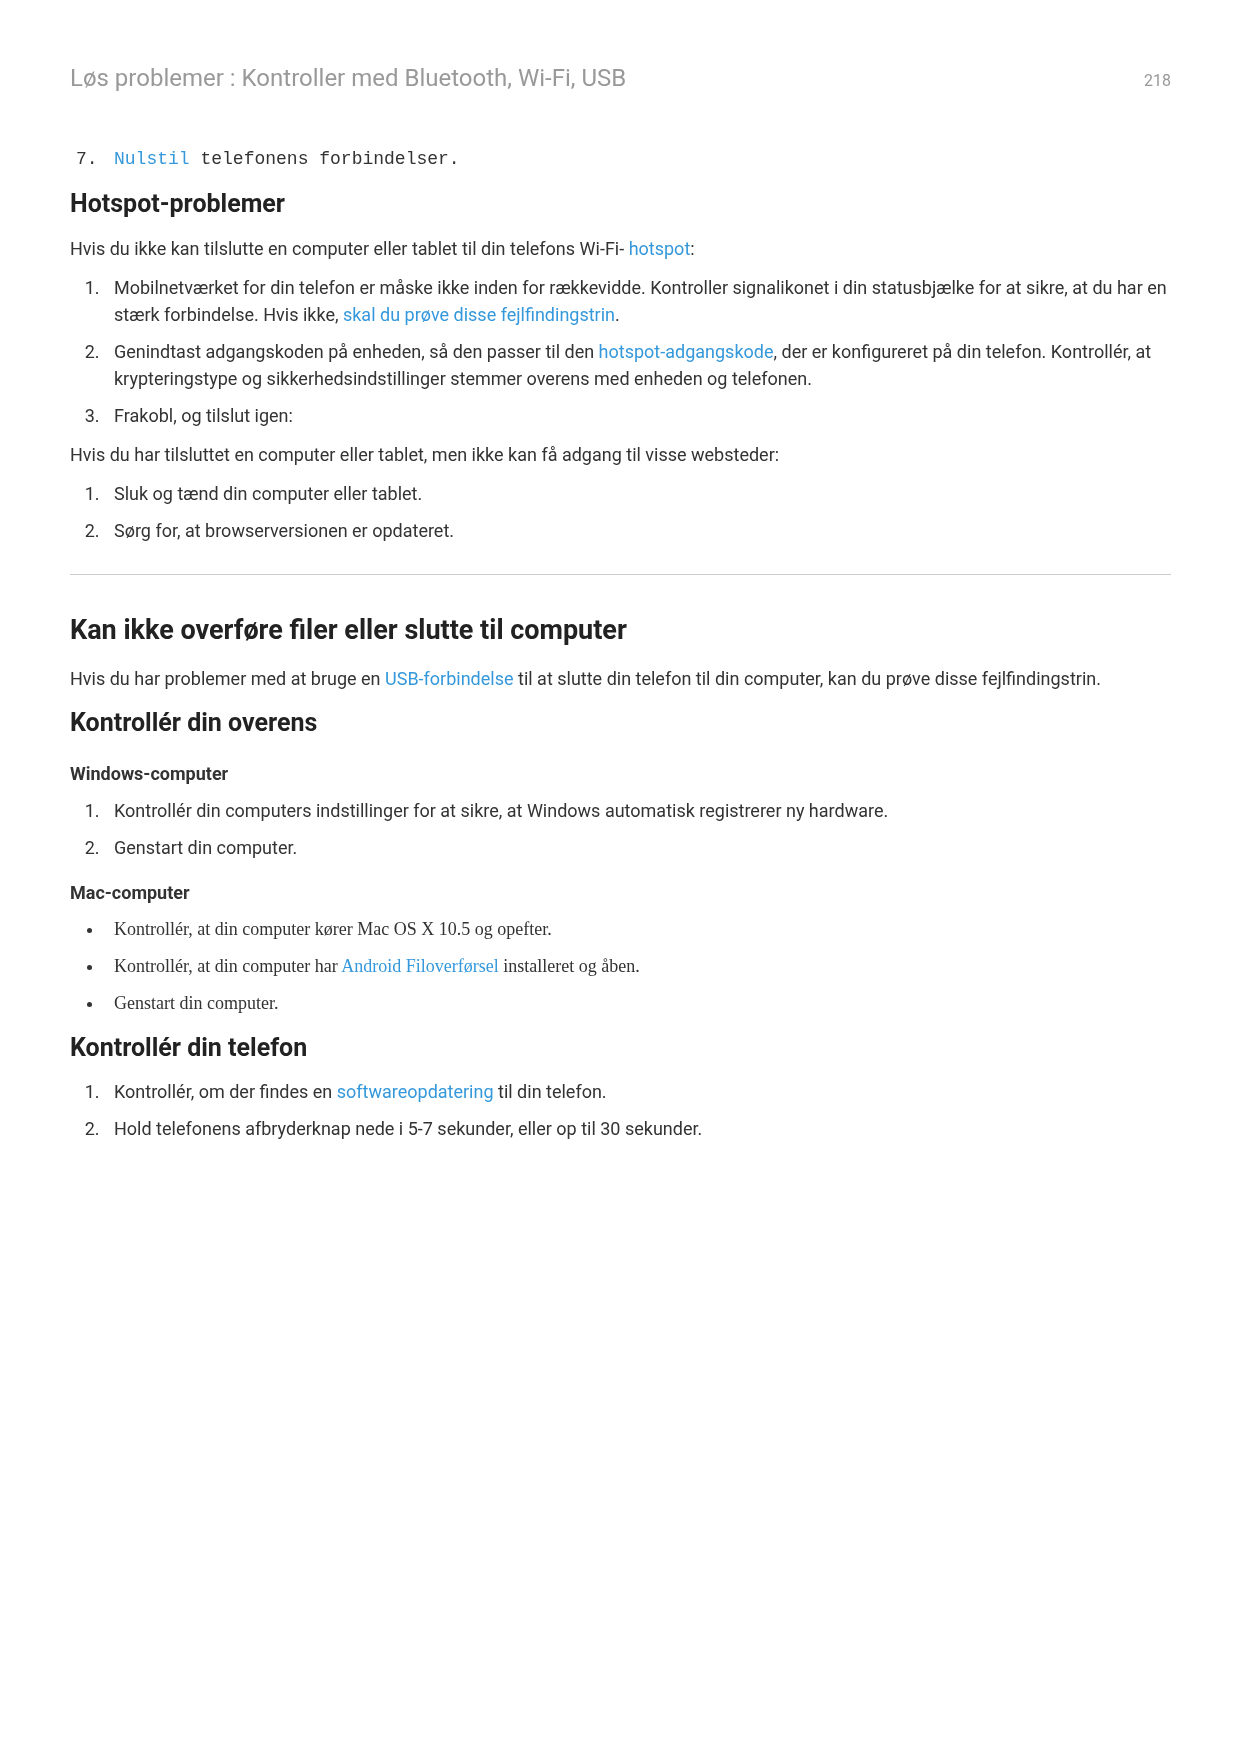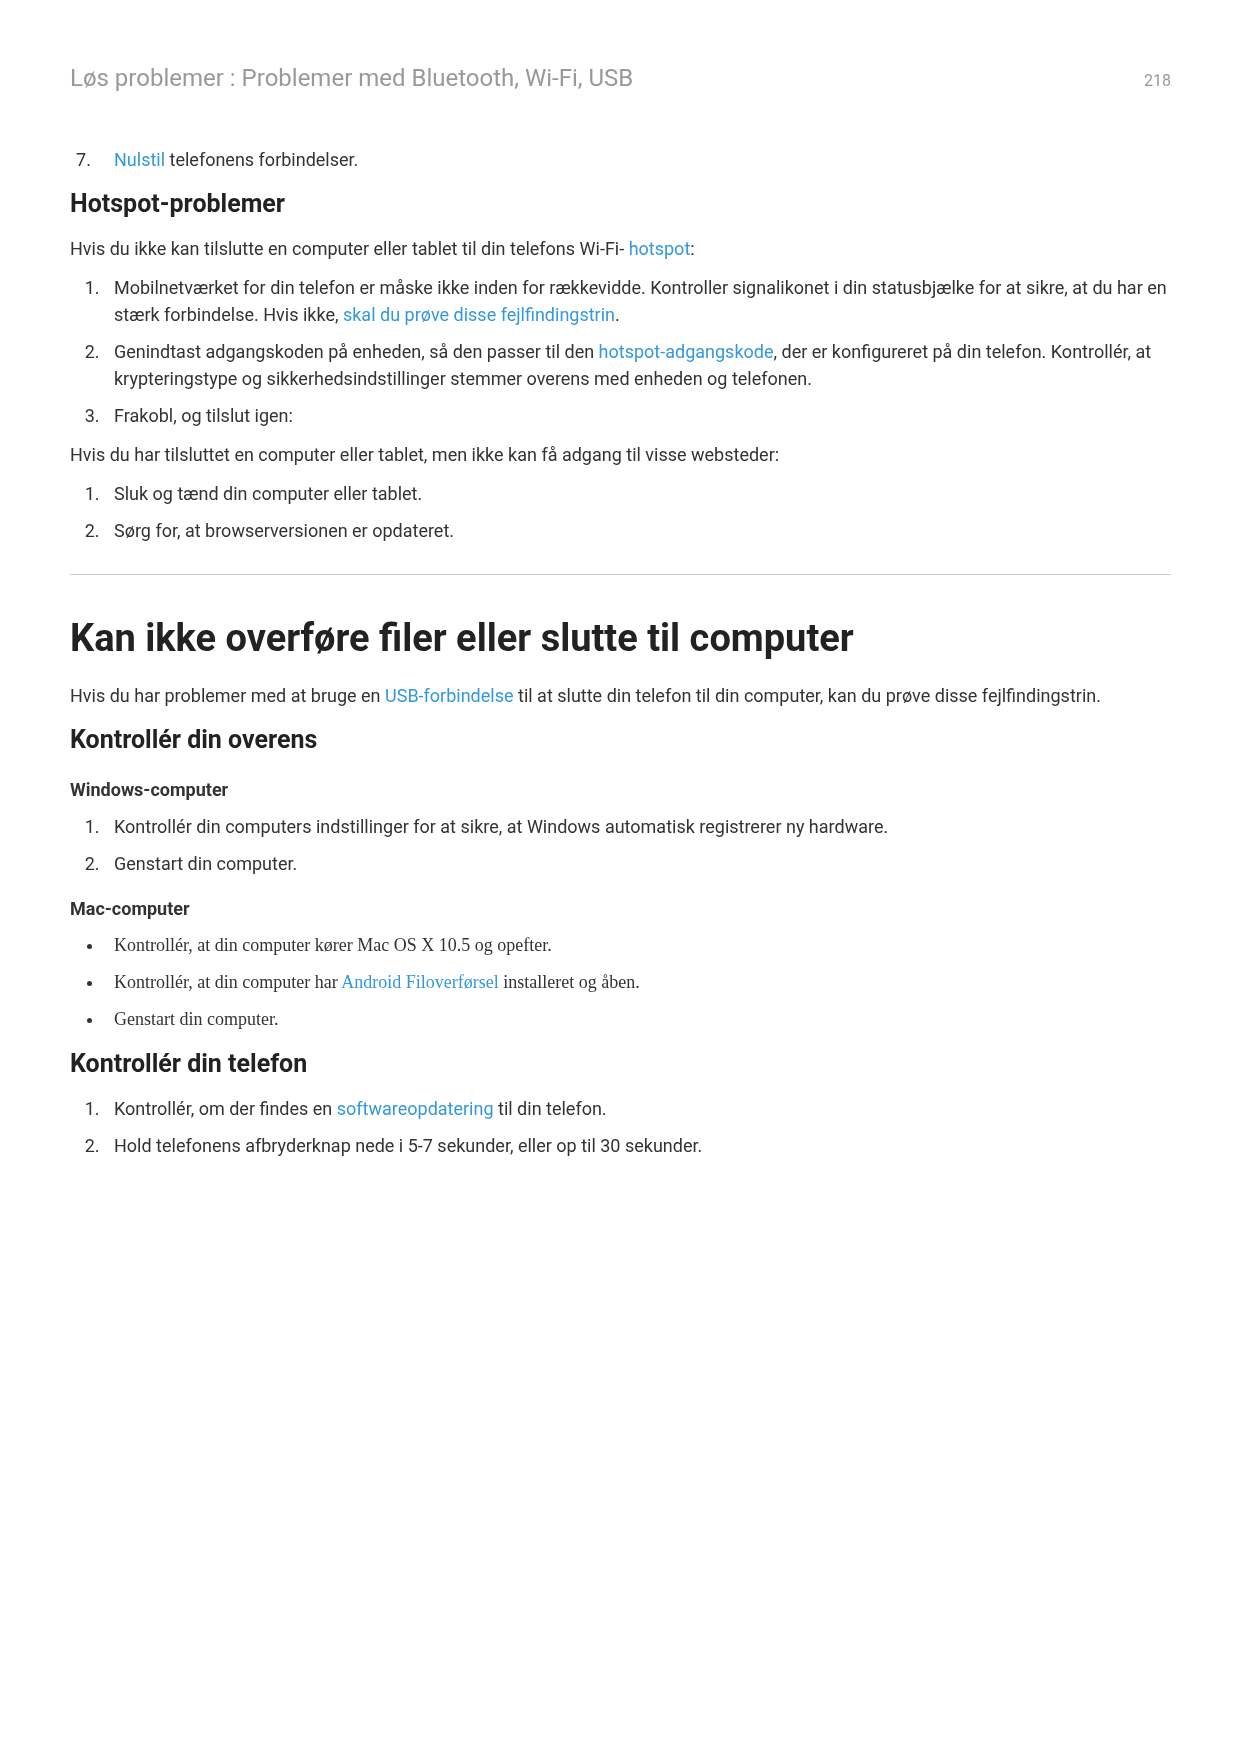--- a/index.html
+++ b/index.html
@@ -22,21 +22,21 @@
       margin-bottom: 50px;
     }
     .pagenum { font-size: 16px; }
     h2 {
       font-size: 25px;
       font-weight: 700;
       color: #222;
       margin: 8px 0 12px 0;
     }
     h3.big-heading {
-      font-size: 38px;
+      font-size: 27px;
       font-weight: 700;
       color: #222;
       margin: 35px 0 15px 0;
     }
     strong.subhead {
       display: block;
       font-weight: 700;
       font-size: 18px;
       margin: 18px 0 10px 0;
     }
@@ -46,33 +46,33 @@
       text-decoration: none;
       cursor: pointer;
     }
     ol, ul { margin: 8px 0 12px 0; padding-left: 28px; }
     ol { list-style: decimal; }
     ol.alpha { list-style: lower-alpha; }
     ul.bullet { list-style: disc; font-family: Liberation Serif, serif; }
     li { margin: 6px 0 10px 6px; padding-left: 10px; }
     hr { border: none; border-top: 1px solid #ccc; margin: 30px 0; }
     .ol7 { counter-reset: item 6; list-style: none; padding-left: 28px; }
-    .ol7 > li { position: relative; }
+    .ol7 > li { position: relative; font-family: Liberation Mono, monospace; }
     .ol7 > li::before {
       counter-increment: item;
       content: counter(item) ".";
       position: absolute;
       left: -28px;
     }
   </style>
 </head>
 <body>
 
 <div class="header">
-  <span>Løs problemer : Problemer med Bluetooth, Wi-Fi, USB</span>
+  <span>Løs problemer : Kontroller med Bluetooth, Wi-Fi, USB</span>
   <span class="pagenum">218</span>
 </div>
 
 <ol class="ol7">
   <li>
     <a class="linklike">Nulstil</a><span> telefonens forbindelser.</span>
   </li>
 </ol>
 
 <h2>Hotspot-problemer</h2>

